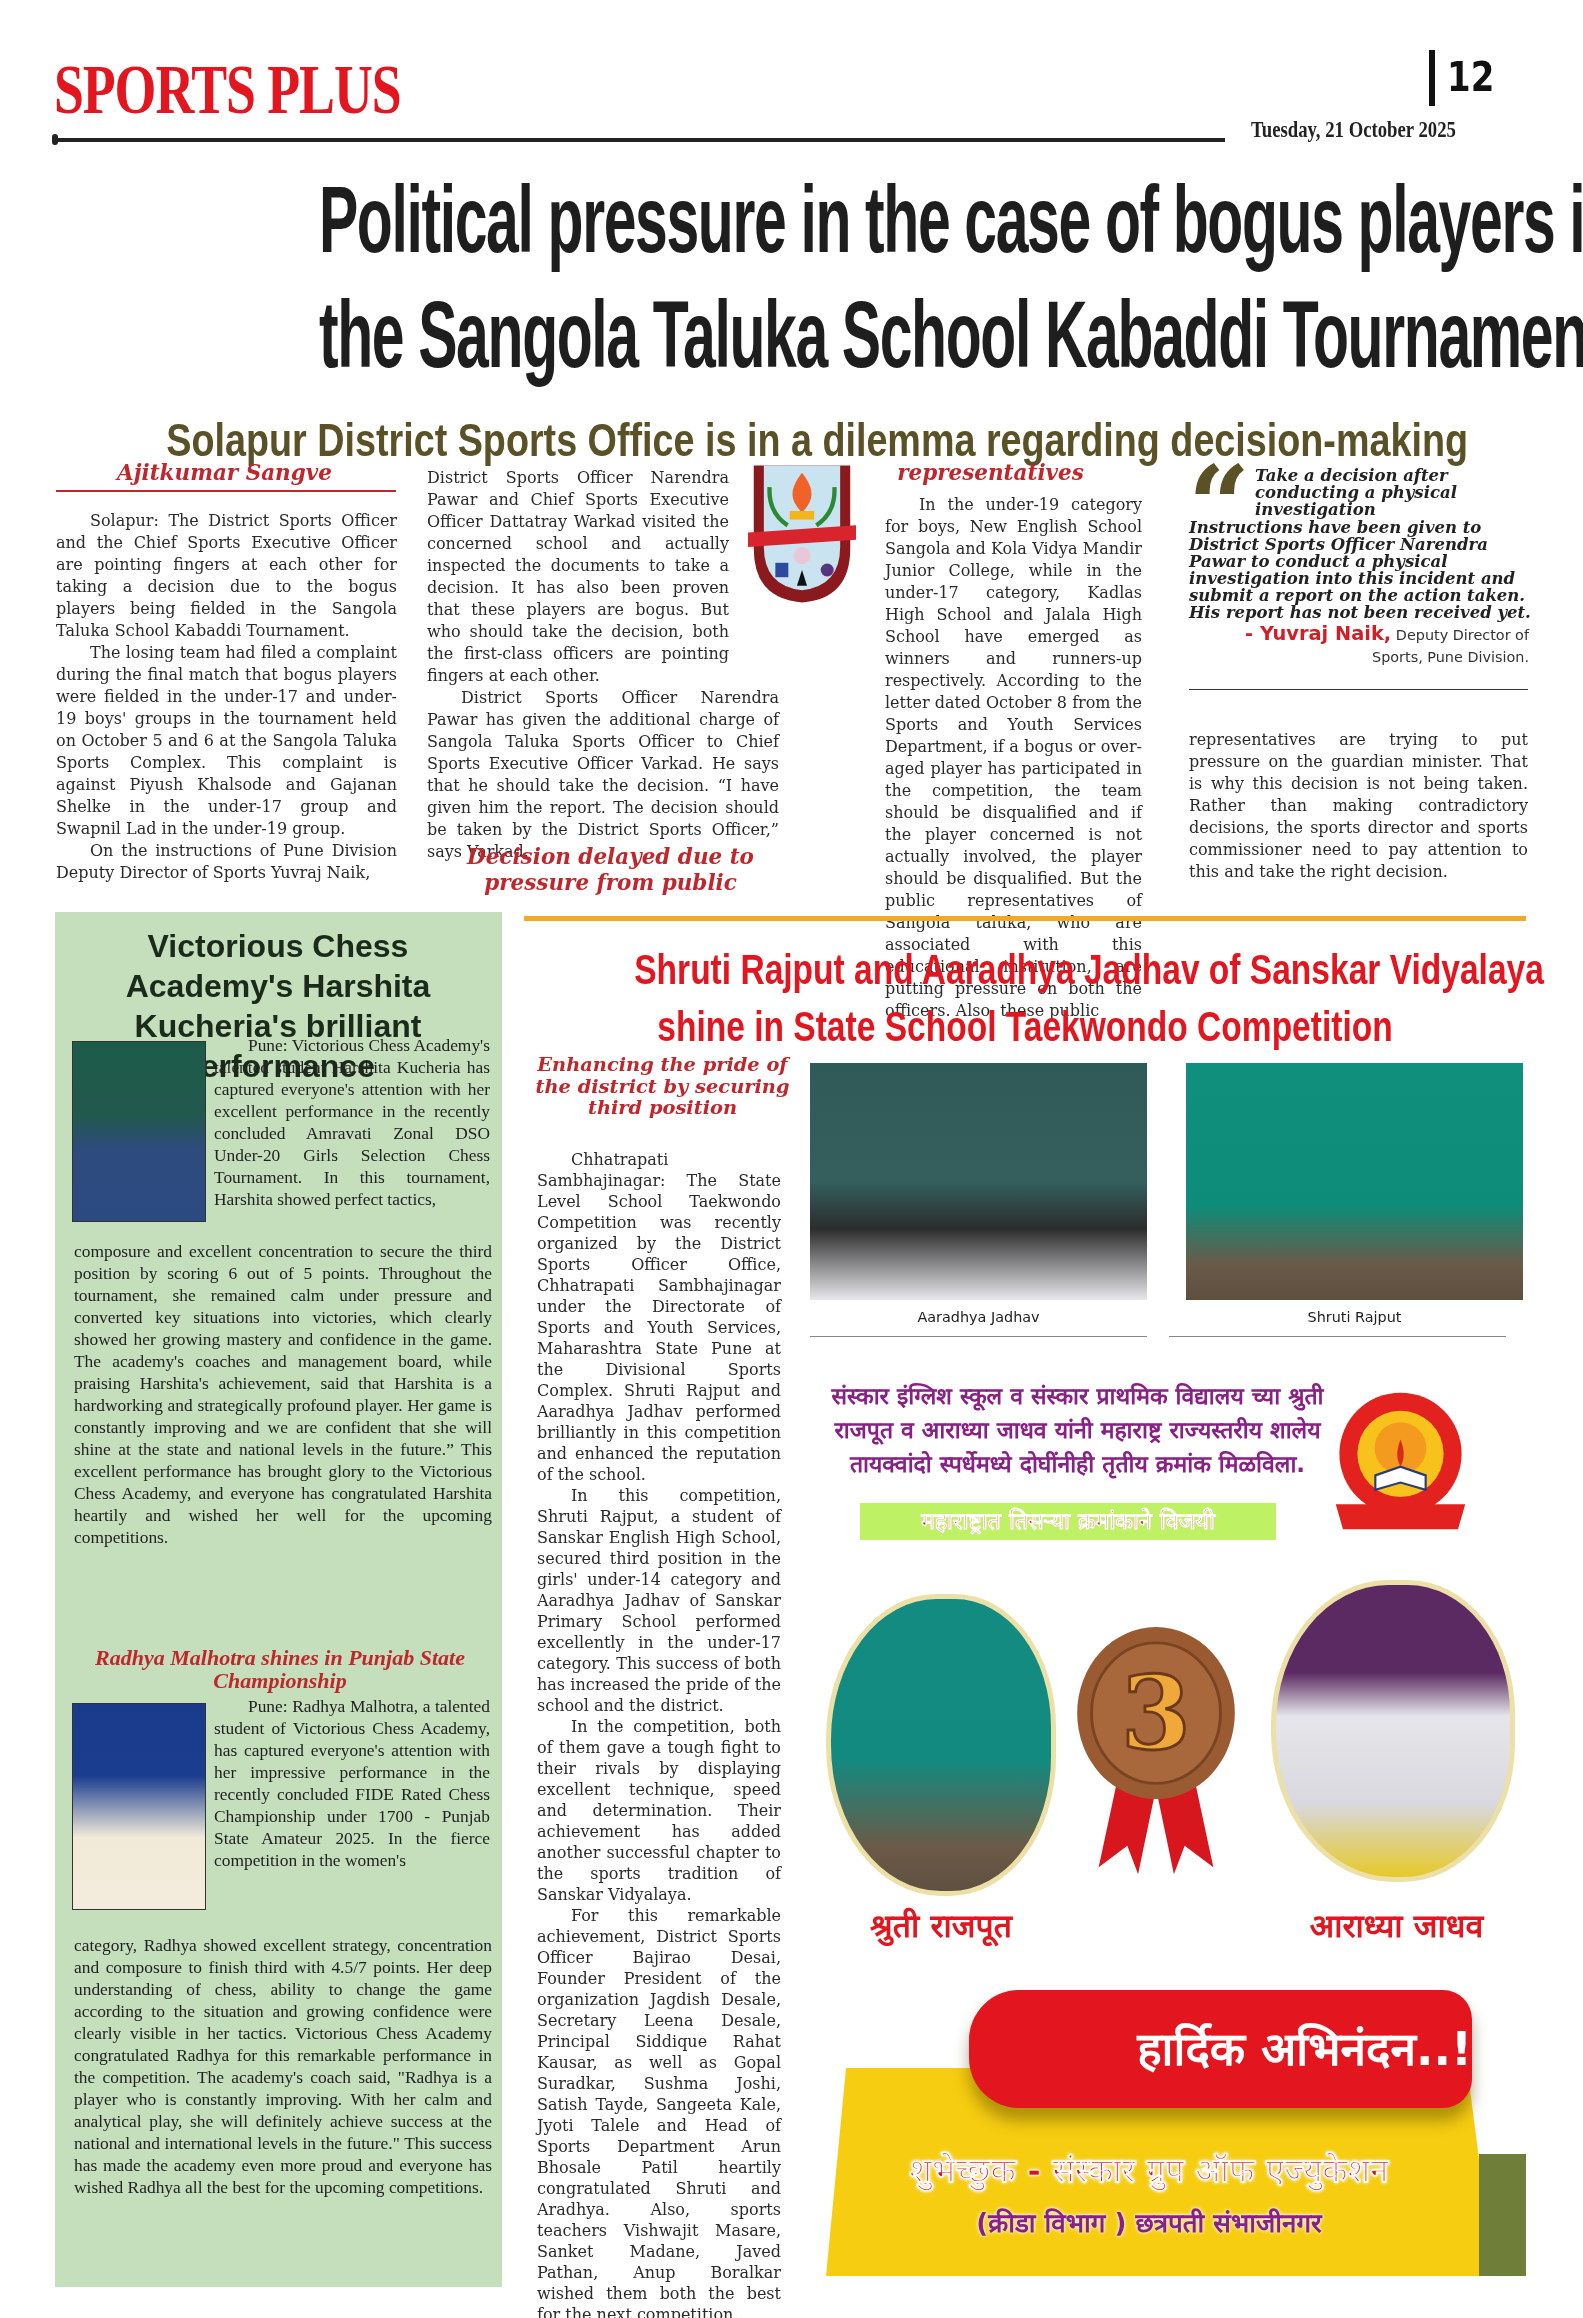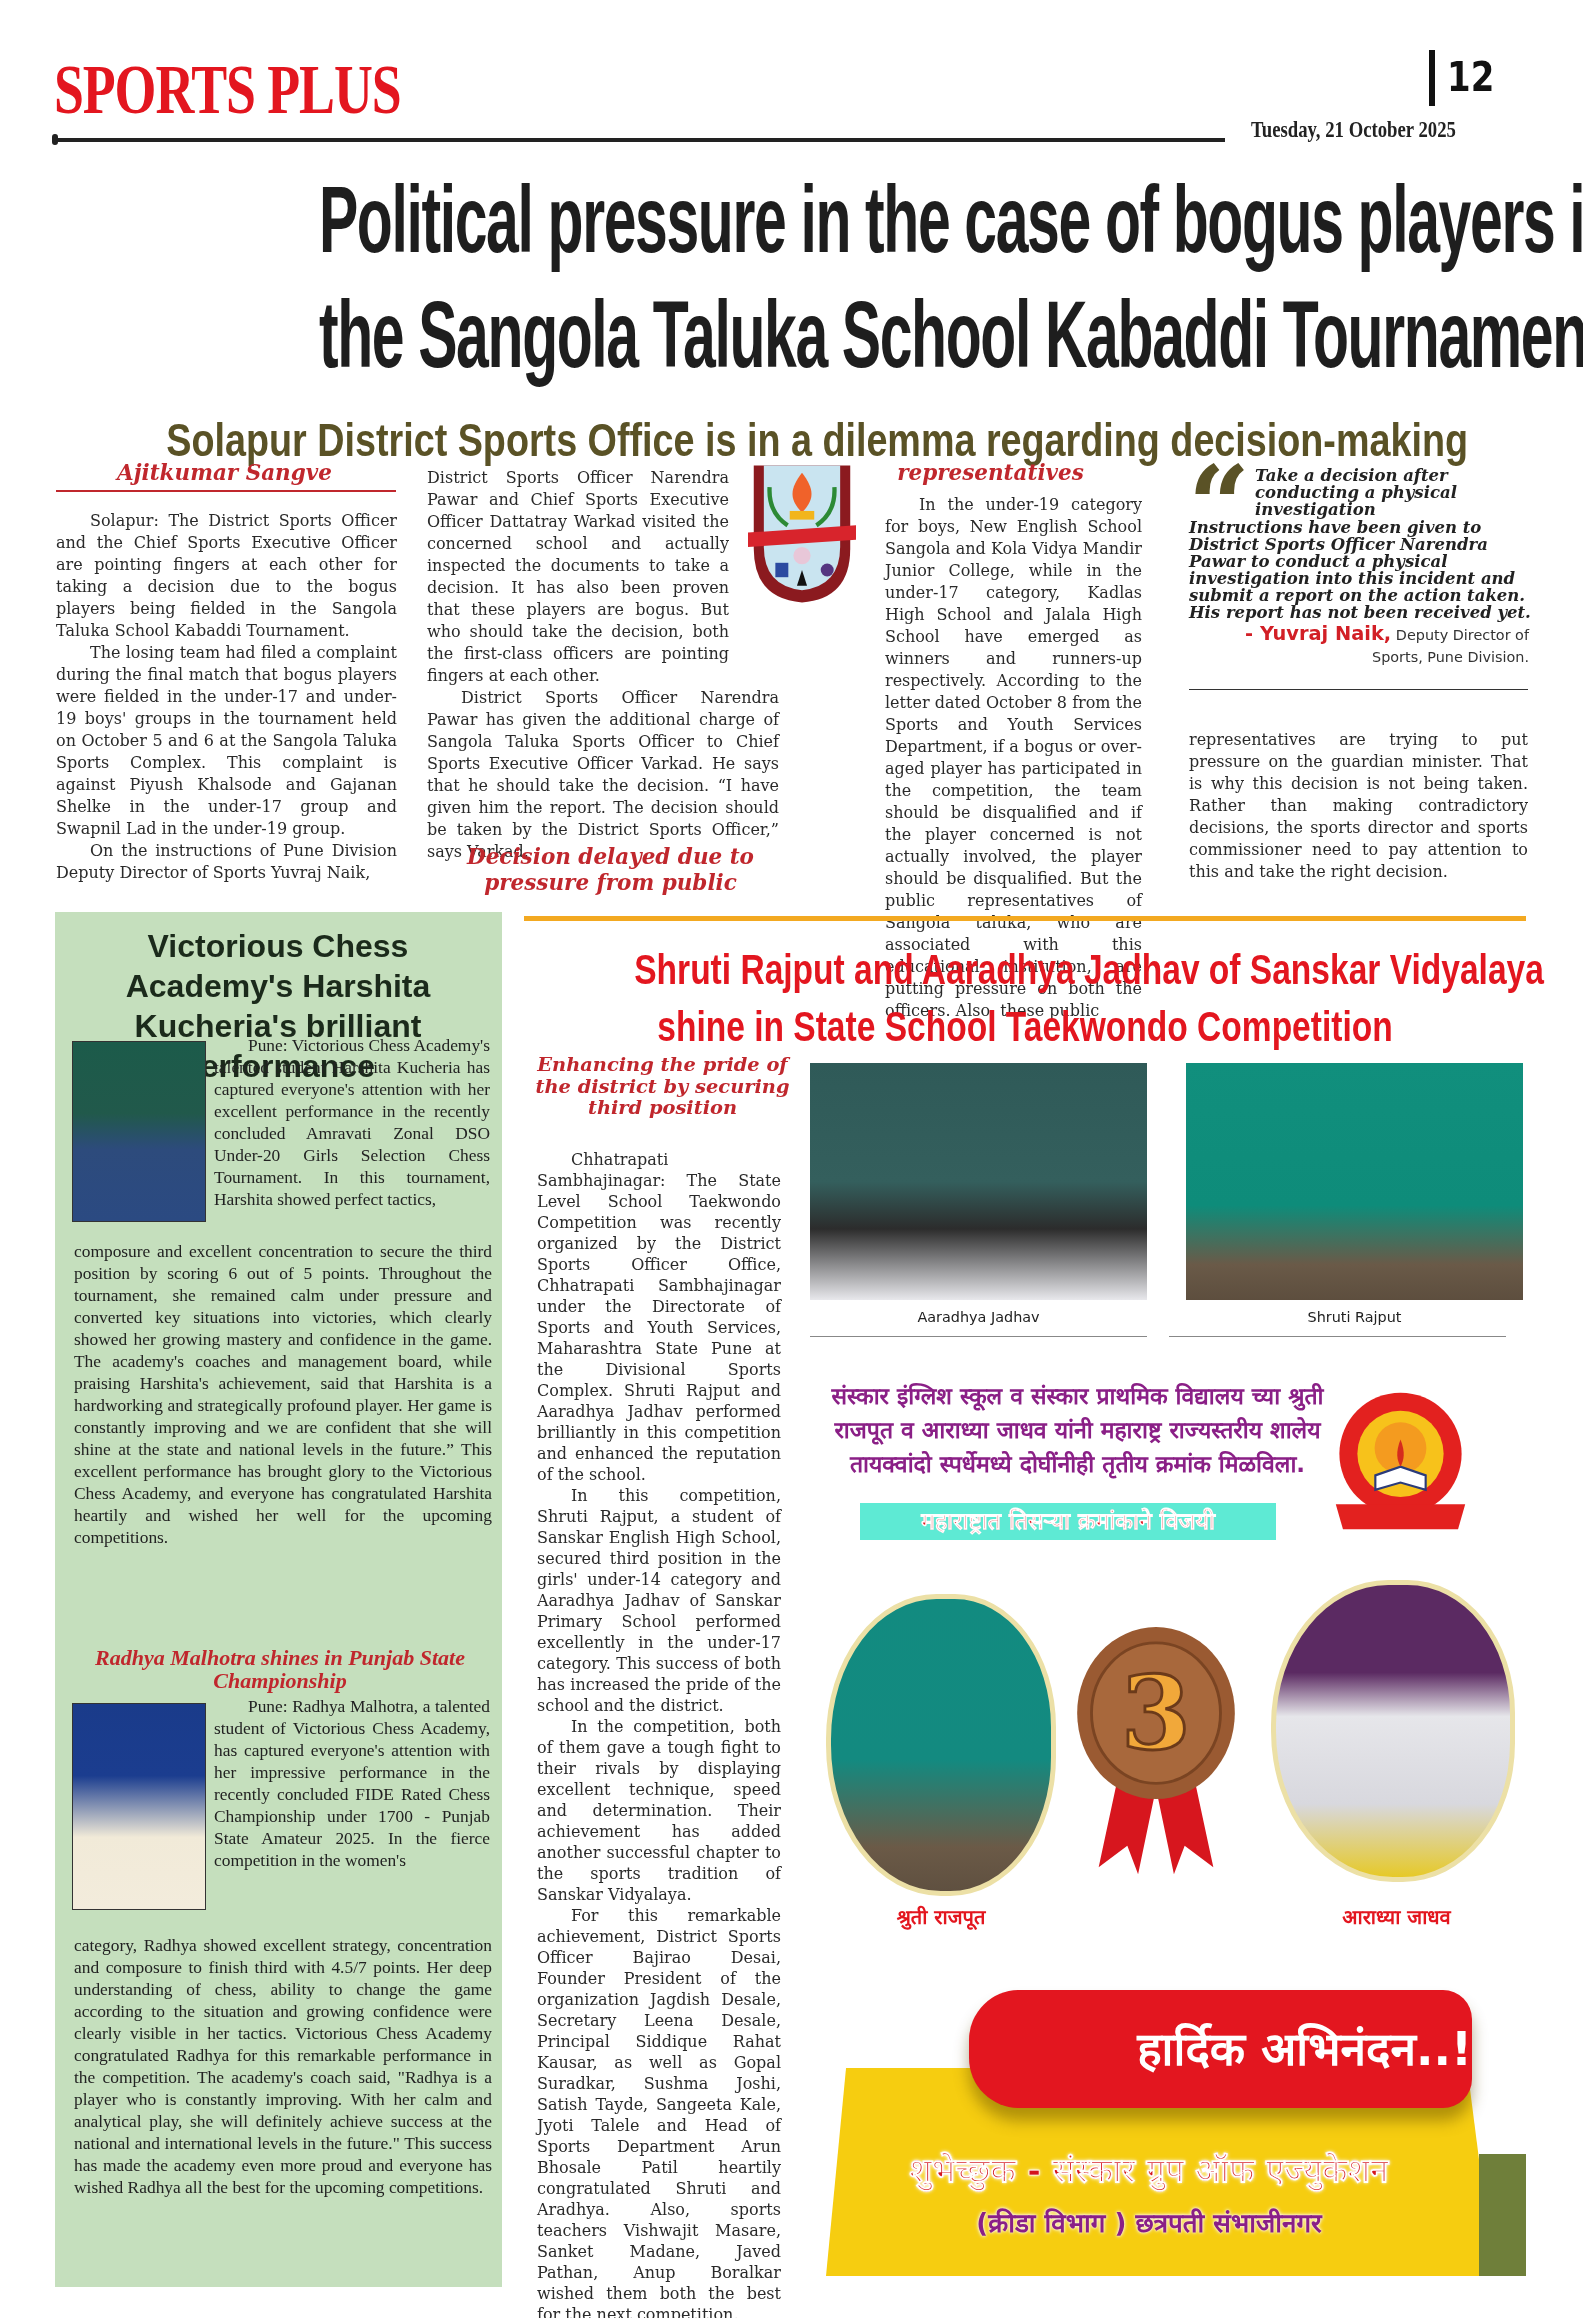--- a/index.html
+++ b/index.html
@@ -67,29 +67,29 @@
   .tk-text { left: 537px; top: 1149px; width: 244px; font-size: 16px; line-height: 21px; }
   .photo-aaradhya { left: 810px; top: 1063px; width: 337px; height: 237px; border: none; background: linear-gradient(180deg, #2f5a58 0%, #345f5d 50%, #2c2c2c 70%, #e8e8ec 100%); }
   .photo-shruti { left: 1186px; top: 1063px; width: 337px; height: 237px; border: none; background: linear-gradient(180deg, #118f7d 0%, #0e8c7a 60%, #6a5a48 85%, #5d4e3e 100%); }
   .photo-caption { font-family: "DejaVu Sans", sans-serif; font-weight: normal; font-size: 14.4px; color: #222; text-align: center; }
   .cap-aaradhya { left: 810px; top: 1309px; width: 337px; }
   .cap-shruti { left: 1186px; top: 1309px; width: 337px; }
   .cap-rule-a { left: 810px; top: 1336px; width: 337px; height: 1.4px; background: #888; }
   .cap-rule-b { left: 1169px; top: 1336px; width: 337px; height: 1.4px; background: #888; }
 
   .mr-purple { left: 826px; top: 1379px; width: 503px; text-align: center; font-family: "DejaVu Sans", sans-serif; font-weight: bold; font-size: 23px; line-height: 34px; color: #8a1f86; }
-  .mr-banner { left: 860px; top: 1503px; width: 416px; height: 37px; background: #5eead4; text-align: center; }
+  .mr-banner { left: 860px; top: 1503px; width: 416px; height: 37px; background: #bef264; text-align: center; }
   .mr-banner span { font-family: "DejaVu Sans", sans-serif; font-weight: bold; font-size: 23px; line-height: 37px; color: #e3161f; -webkit-text-stroke: 0.7px #fff; }
   .school-logo { left: 1325px; top: 1389px; width: 151px; height: 144px; }
 
   .portrait { border-radius: 48% 44% 46% 50%; border: 5.7px solid #ece0a6; overflow: hidden; }
   .portrait-shruti { left: 826px; top: 1594px; width: 230px; height: 302px; background: linear-gradient(180deg, #128b80 0%, #138a80 55%, #6b5a47 85%, #5f5040 100%); }
   .portrait-aaradhya { left: 1271px; top: 1580px; width: 244px; height: 302px; background: linear-gradient(180deg, #5b2a62 0%, #5b2a62 30%, #e6e6ea 45%, #d8d8de 75%, #e6c928 100%); }
   .medal { left: 1070px; top: 1623px; width: 172px; height: 259px; }
-  .name-mr { font-family: "DejaVu Sans", sans-serif; font-weight: bold; font-size: 20px; color: #e3161f; text-align: center; }
+  .name-mr { font-family: "DejaVu Sans", sans-serif; font-weight: bold; font-size: 32px; color: #e3161f; text-align: center; }
   .name-mr-shruti { left: 826px; top: 1903px; width: 230px; }
   .name-mr-aaradhya { left: 1278px; top: 1903px; width: 237px; }
 
   .congrats-yellow { left: 826px; top: 2068px; width: 668px; height: 208px; background: #f6cd10; clip-path: polygon(3% 0, 96% 0, 100% 100%, 0 100%); }
   .congrats-olive { left: 1479px; top: 2154px; width: 47px; height: 122px; background: #6f7f3a; }
   .congrats-red { left: 969px; top: 1990px; width: 503px; height: 118px; background: #e3161f; border-radius: 50px 29px 29px 50px; box-shadow: 0 13px 14.4px rgba(90,70,0,0.45); }
   .congrats-red span { display: block; text-align: right; font-family: "DejaVu Sans", sans-serif; font-weight: bold; font-size: 46px; line-height: 118px; color: #fff; }
   .congrats-line1 { left: 826px; top: 2147px; width: 646px; text-align: center; font-family: "DejaVu Sans", sans-serif; font-weight: bold; font-size: 33px; color: #d4151c; -webkit-text-stroke: 0.7px #fff; text-shadow: 0 0 2.2px #fff, 0 0 4.3px #fff; }
   .congrats-line2 { left: 826px; top: 2204px; width: 646px; text-align: center; font-family: "DejaVu Sans", sans-serif; font-weight: bold; font-size: 26px; color: #8a1f86; text-shadow: 0 0 2.2px #fff, 0 0 4.3px #fff; }
 </style>

